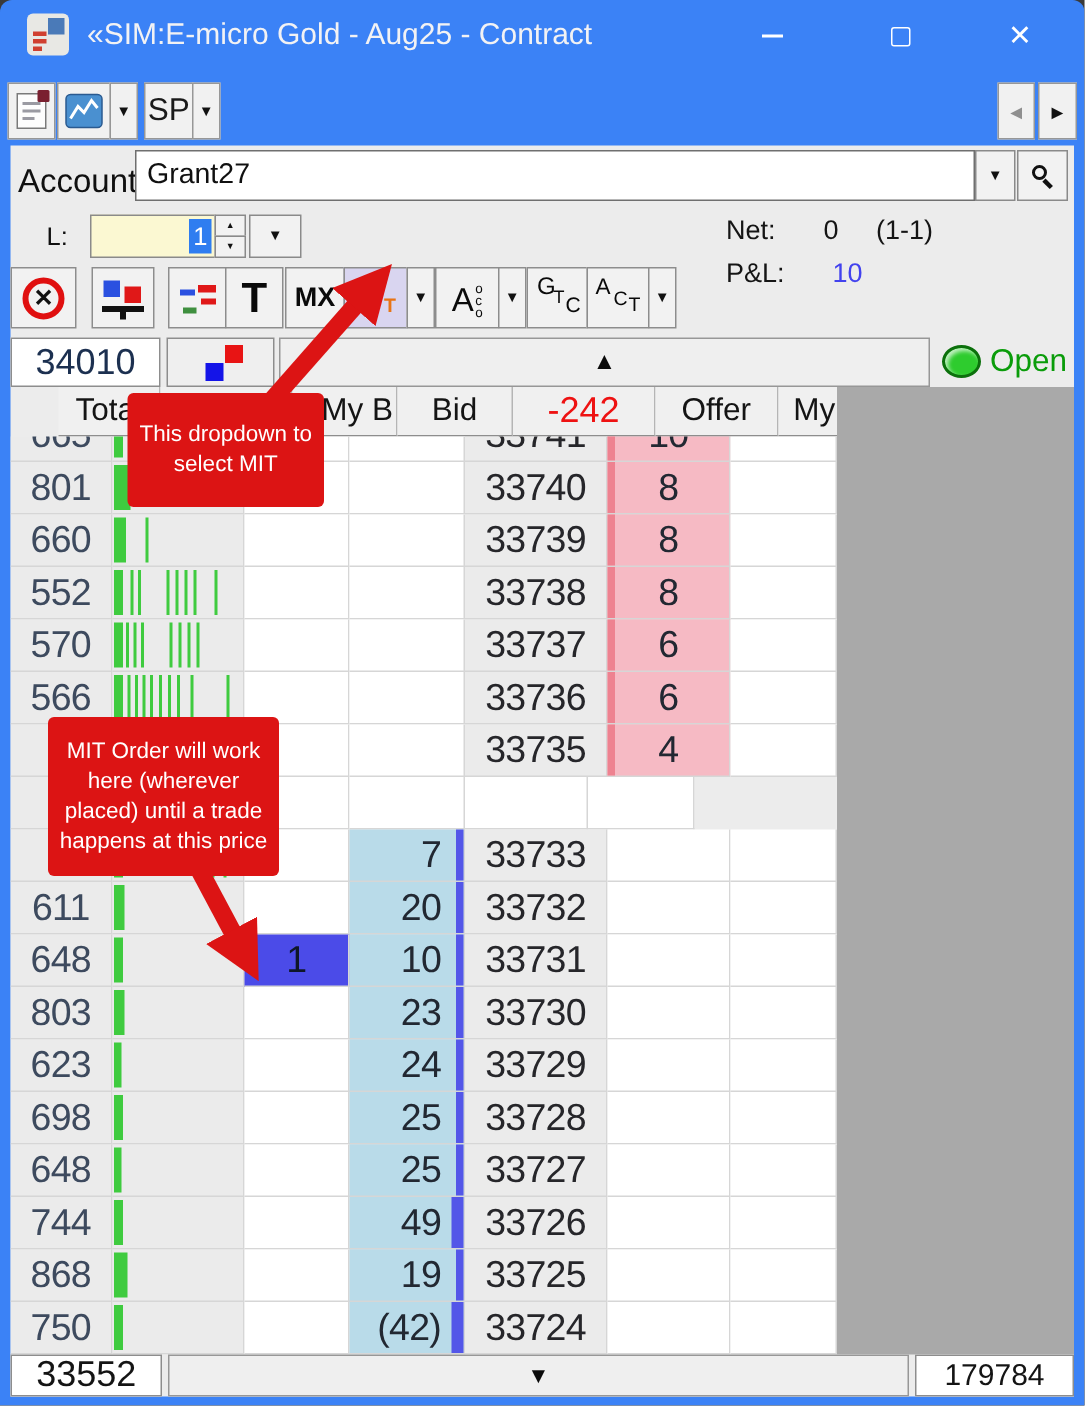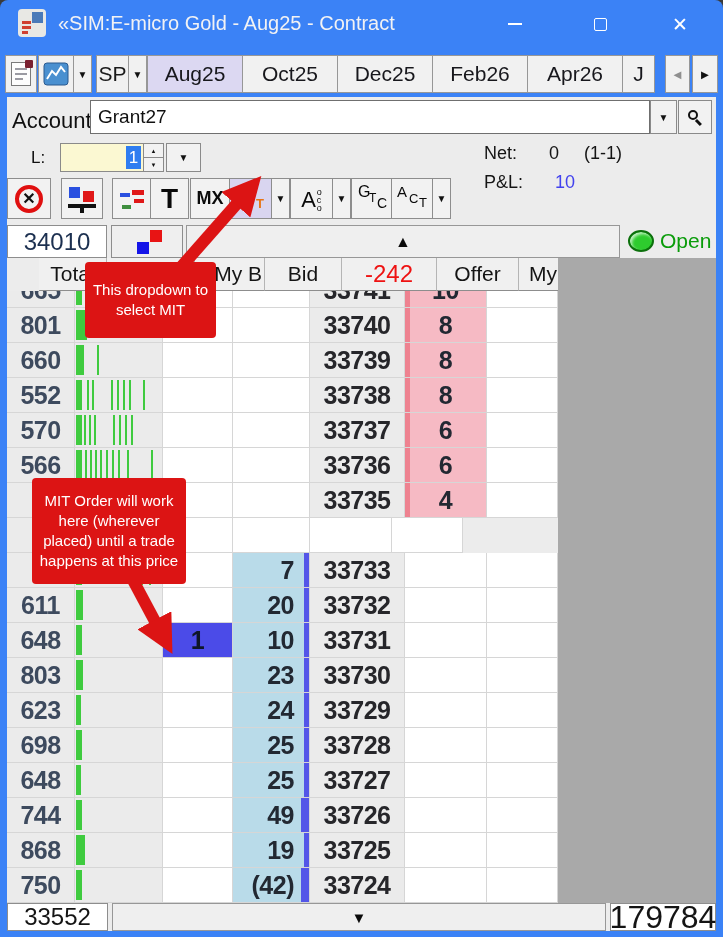--- a/index.html
+++ b/index.html
@@ -128,21 +128,21 @@
   
   .lhead { left:0; top:161px; height:33px; display:flex; }
   .hcell { height:33px; background:#f0f0f0; border-right:1px solid #b5b5b5; border-bottom:1px solid #8d8d8d;
            display:flex; align-items:center; justify-content:center; font-size:21px; color:#141414; }
   .h-total{ width:68px;margin-left:32px; } .h-vol{ width:88px; } .h-myb{ width:70px; justify-content:flex-end; padding-right:2px; }
   .h-bid{ width:77px; } .h-chg{ width:95px; color:#ee1212; font-size:24px; } .h-offer{ width:82px; } .h-myo{ width:71px; }
   .gray-zone { left:551px; top:161px; width:158px; height:645px; background:#a9a9a9; }
 
   .lrows { left:0; top:194px; width:552px; height:612px; overflow:hidden; }
   .lrows-in { position:relative; top:-18px; }
-  .lrow { display:flex; height:35px;font-weight:bold; }
+  .lrow { display:flex; height:35px; }
   .lcell { height:35px; border-right:1px solid #d6d6d6; border-bottom:1px solid #d6d6d6;
            display:flex; align-items:center; font-size:25px; letter-spacing:-0.5px; position:relative; }
   .c-total { width:68px; background:#ebebeb; color:#3d4a5e; justify-content:center; }
   .c-vol   { width:88px; background:#ebebeb; }
   .c-myb   { width:70px; background:#fff; justify-content:center; color:#0e1628; }
   .c-myb.on{ background:#4b4be8; }
   .c-bid   { width:77px; background:#fff; justify-content:flex-end; padding-right:15px; color:#222832; }
   .c-bid.on{ background:#b9dbe9; }
   .bid-bar { position:absolute; right:0; top:0; bottom:0; background:#5356e8; }
   .c-price { width:95px; background:#ebebeb; justify-content:center; color:#26262a; }
@@ -153,21 +153,21 @@
   .c-myo   { width:71px; background:#fff; }
   .vbar  { position:absolute; left:1px; top:2px; bottom:2px; background:#3fcb3f; }
   .vtick { position:absolute; top:2px; bottom:2px; width:2px; background:#3fcb3f; }
 
   
   .bb-low { left:0; top:806px; width:101px; height:28px; background:#fff; border:1px solid #8d8d8d;
             font-size:24px; color:#141414; display:flex; align-items:center; justify-content:center; }
   .bb-btn { left:105px; top:806px; width:494px; height:28px; background:#efefef; border:1px solid #979797;
             display:flex; align-items:center; justify-content:center; font-size:15px; color:#0a0a0a; }
   .bb-vol { left:603px; top:806px; width:106px; height:28px; background:#fff; border:1px solid #8d8d8d;
-            font-size:32px; color:#141414; display:flex; align-items:center; justify-content:center; }
+            font-size:20px; color:#141414; display:flex; align-items:center; justify-content:center; }
 
   
   .overlay { position:absolute; left:0; top:0; width:723px; height:937px; z-index:55; pointer-events:none; }
   .callout { position:absolute; background:#dc1414; color:#fff; border-radius:4px; font-size:15px;
              line-height:20px; text-align:center; z-index:60; display:flex; align-items:center;
              justify-content:center; padding:4px 5px; pointer-events:none; }
   .co1 { left:85px; top:262px; width:131px; height:76px; }
   .co2 { left:32px; top:478px; width:154px; height:106px; }
 </style>
 </head>
@@ -207,28 +207,20 @@
         <polyline points="4,18 9,10 13,14 18,6 22,11" fill="none" stroke="#fff" stroke-width="2"></polyline>
       </svg>
     </div>
     <div class="tb-btn tb-chart-dd">
         <span class="dd-glyph">▼</span>
       </div>
     <div class="tb-btn tb-sp">SP</div>
     <div class="tb-btn tb-sp-dd">
         <span class="dd-glyph">▼</span>
       </div>
-    <div class="tabs">
-        <div class="tab sel">Aug25</div>
-        <div class="tab">Oct25</div>
-        <div class="tab">Dec25</div>
-        <div class="tab">Feb26</div>
-        <div class="tab">Apr26</div>
-        <div class="tab trunc">J</div>
-      </div>
     <div class="tb-btn tb-arrow-l">◄</div>
     <div class="tb-btn tb-arrow-r">►</div>
   </div>
 
   <div class="panel">
 
     <div class="abs acct-label">Account:</div>
     <div class="abs acct-input">Grant27</div>
     <div class="abs sq-btn acct-dd">
         <span class="dd-glyph">▼</span>

